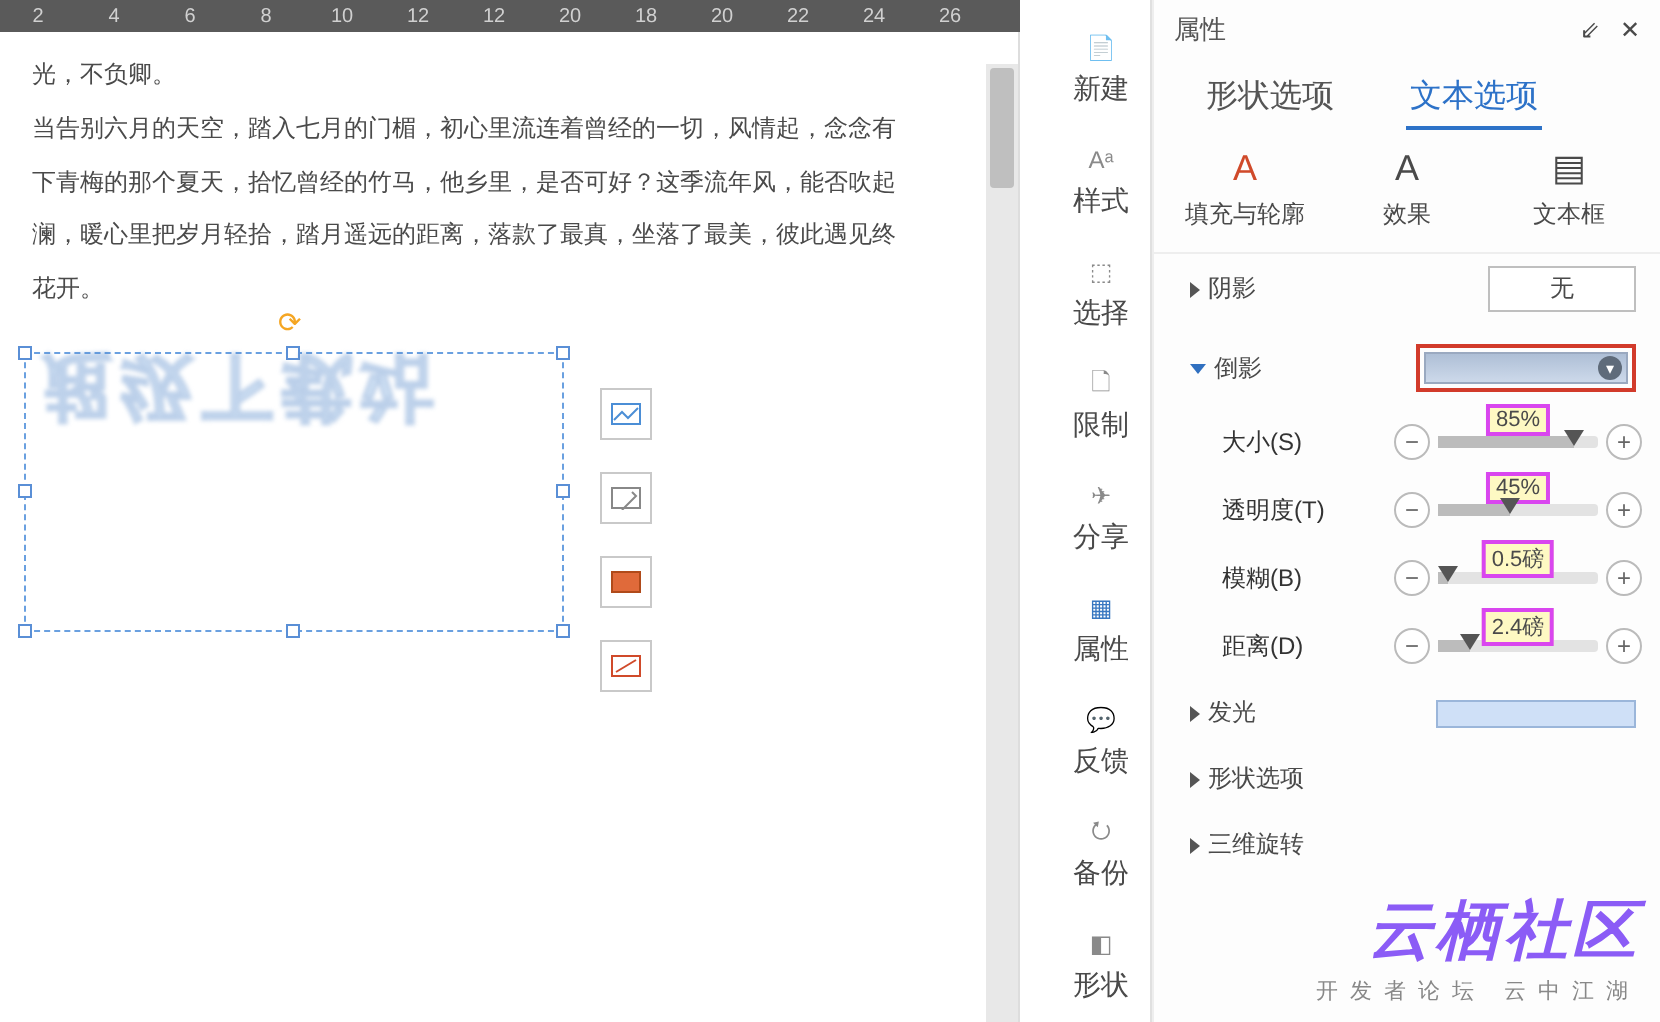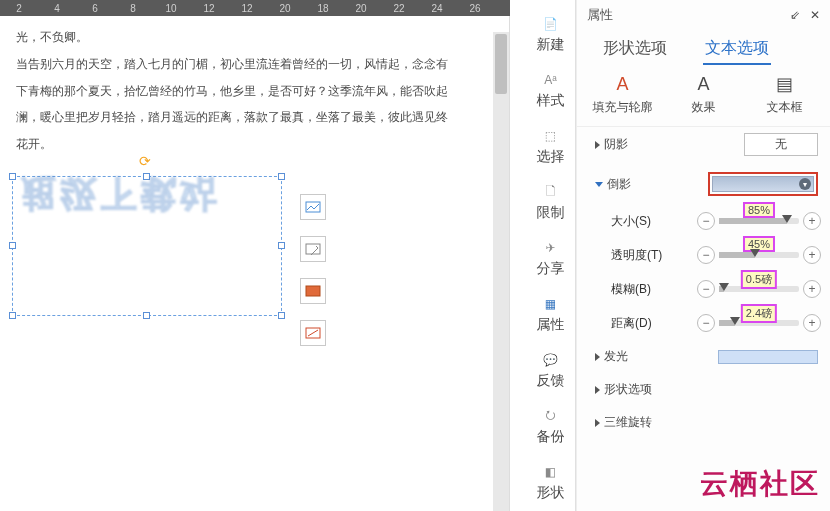--- a/index.html
+++ b/index.html
@@ -52,21 +52,21 @@
 .combo-inner .dd{width:12px;height:12px;border-radius:50%;background:#5f6b7a;color:#fff;font-size:8px;display:flex;align-items:center;justify-content:center}
 .slider{display:flex;align-items:center;gap:4px}
 .sbtn{width:18px;height:18px;border:1px solid #bbb;border-radius:50%;display:flex;align-items:center;justify-content:center;font-size:12px;color:#666;background:#fff}
 .strack{width:80px;height:6px;background:#e3e3e3;position:relative;border-radius:2px}
 .strack .sfill{position:absolute;left:0;top:0;height:100%;background:#bcbcbc}
 .strack .sval{position:absolute;top:-16px;left:50%;transform:translateX(-50%);font-size:11px;padding:0 3px;border:2px solid #d946ef;background:#fef9c3;white-space:nowrap}
 .strack .sknob{position:absolute;top:-3px;width:0;height:0;border-left:5px solid transparent;border-right:5px solid transparent;border-top:8px solid #555;transform:translateX(-50%)}
 .sub{padding-left:16px}
 .glow-swatch{width:100px;height:14px;background:#cfe0f7;border:1px solid #9bb6da}
 .watermark{position:absolute;right:10px;bottom:8px;text-align:right;pointer-events:none}
-.watermark .big{font-size:28px;font-weight:bold;color:#be185d;letter-spacing:2px}
+.watermark .big{font-size:32px;font-weight:bold;color:#8b5cf6;font-style:italic;letter-spacing:2px}
 .watermark .sm{font-size:11px;color:#888;letter-spacing:6px}
 </style>
 </head>
 <body>
 
 <div class="ruler-h">
   <span>2</span>
     <span>4</span>
     <span>6</span>
     <span>8</span>
@@ -288,13 +288,14 @@
       <span class="lab"><span class="tri r"></span><span>形状选项</span></span>
     </div>
     <div class="row">
       <span class="lab"><span class="tri r"></span><span>三维旋转</span></span>
     </div>
   </div>
 </div>
 
 <div class="watermark">
   <div class="big">云栖社区</div>
+  <div class="sm">开发者论坛 云中江湖</div>
 </div>
 
 </body></html>

